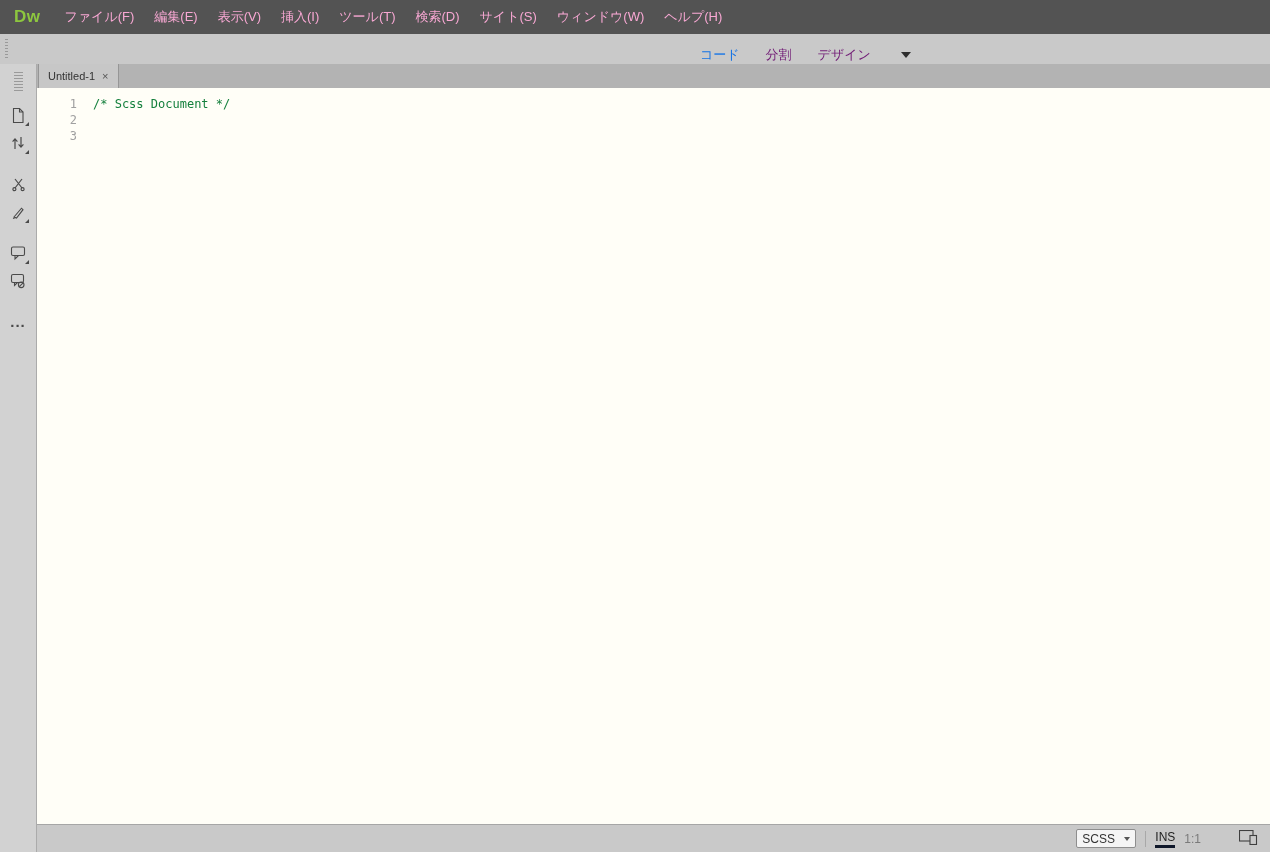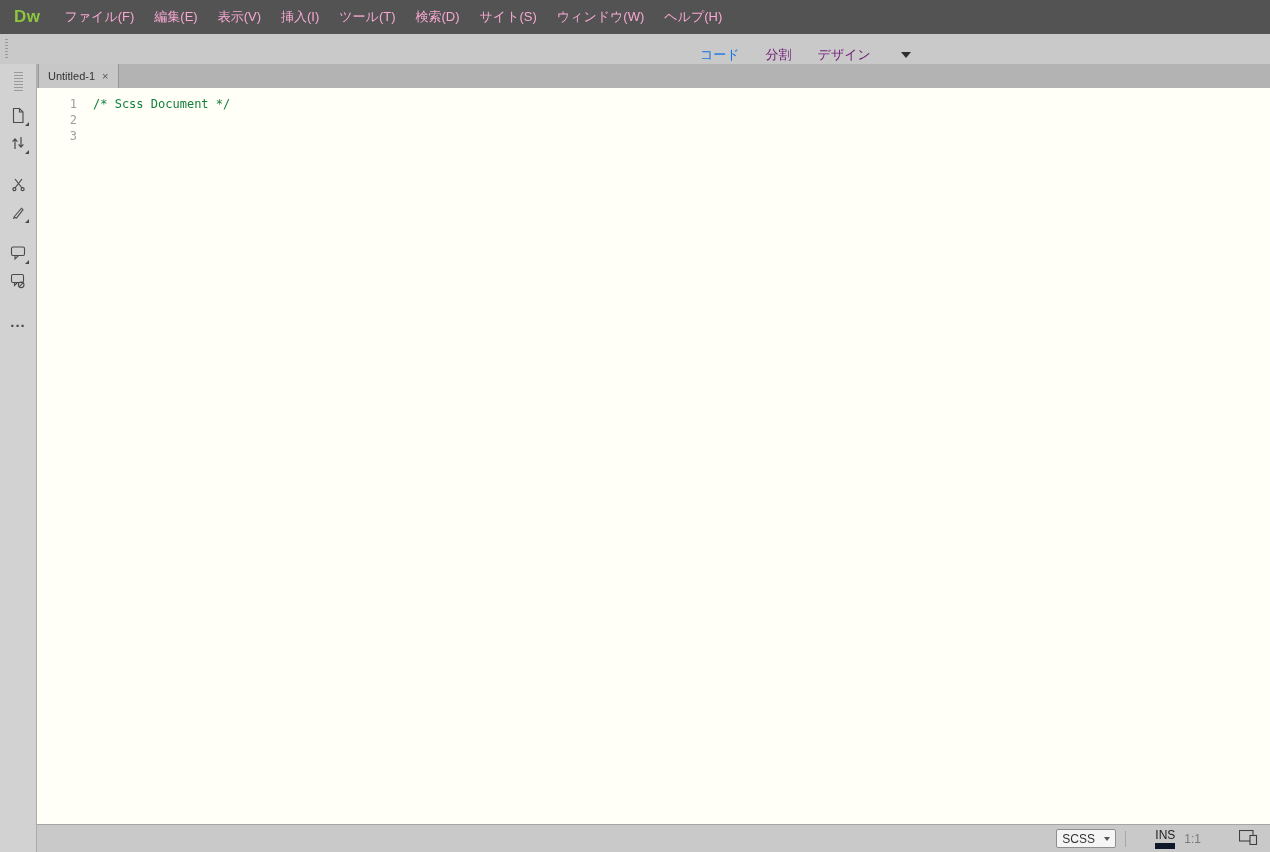--- a/index.html
+++ b/index.html
@@ -212,24 +212,23 @@
     border-right: 3.5px solid transparent;
     border-top: 4px solid #555555;
   }
   .status-sep {
     width: 1px; height: 16px;
     background: #A8A8A8;
     margin: 0 9px;
   }
   .ins-toggle {
     color: #222222;
-    border-bottom: 6px solid #0f172a;
+    border-bottom: 3px solid #0f172a;
     padding-bottom: 1px;
     cursor: default;
-    margin-left: 20px;
   }
   .cursor-pos { color: #7A7A7A; margin-left: 9px; }
   .preview-btn { margin-left: 38px; cursor: default; display: flex; align-items: center; }
 </style>
 </head>
 <body>
 
 <div class="menubar">
   <span class="app-logo">Dw</span>
   <span class="menu-item">ファイル(F)</span>

